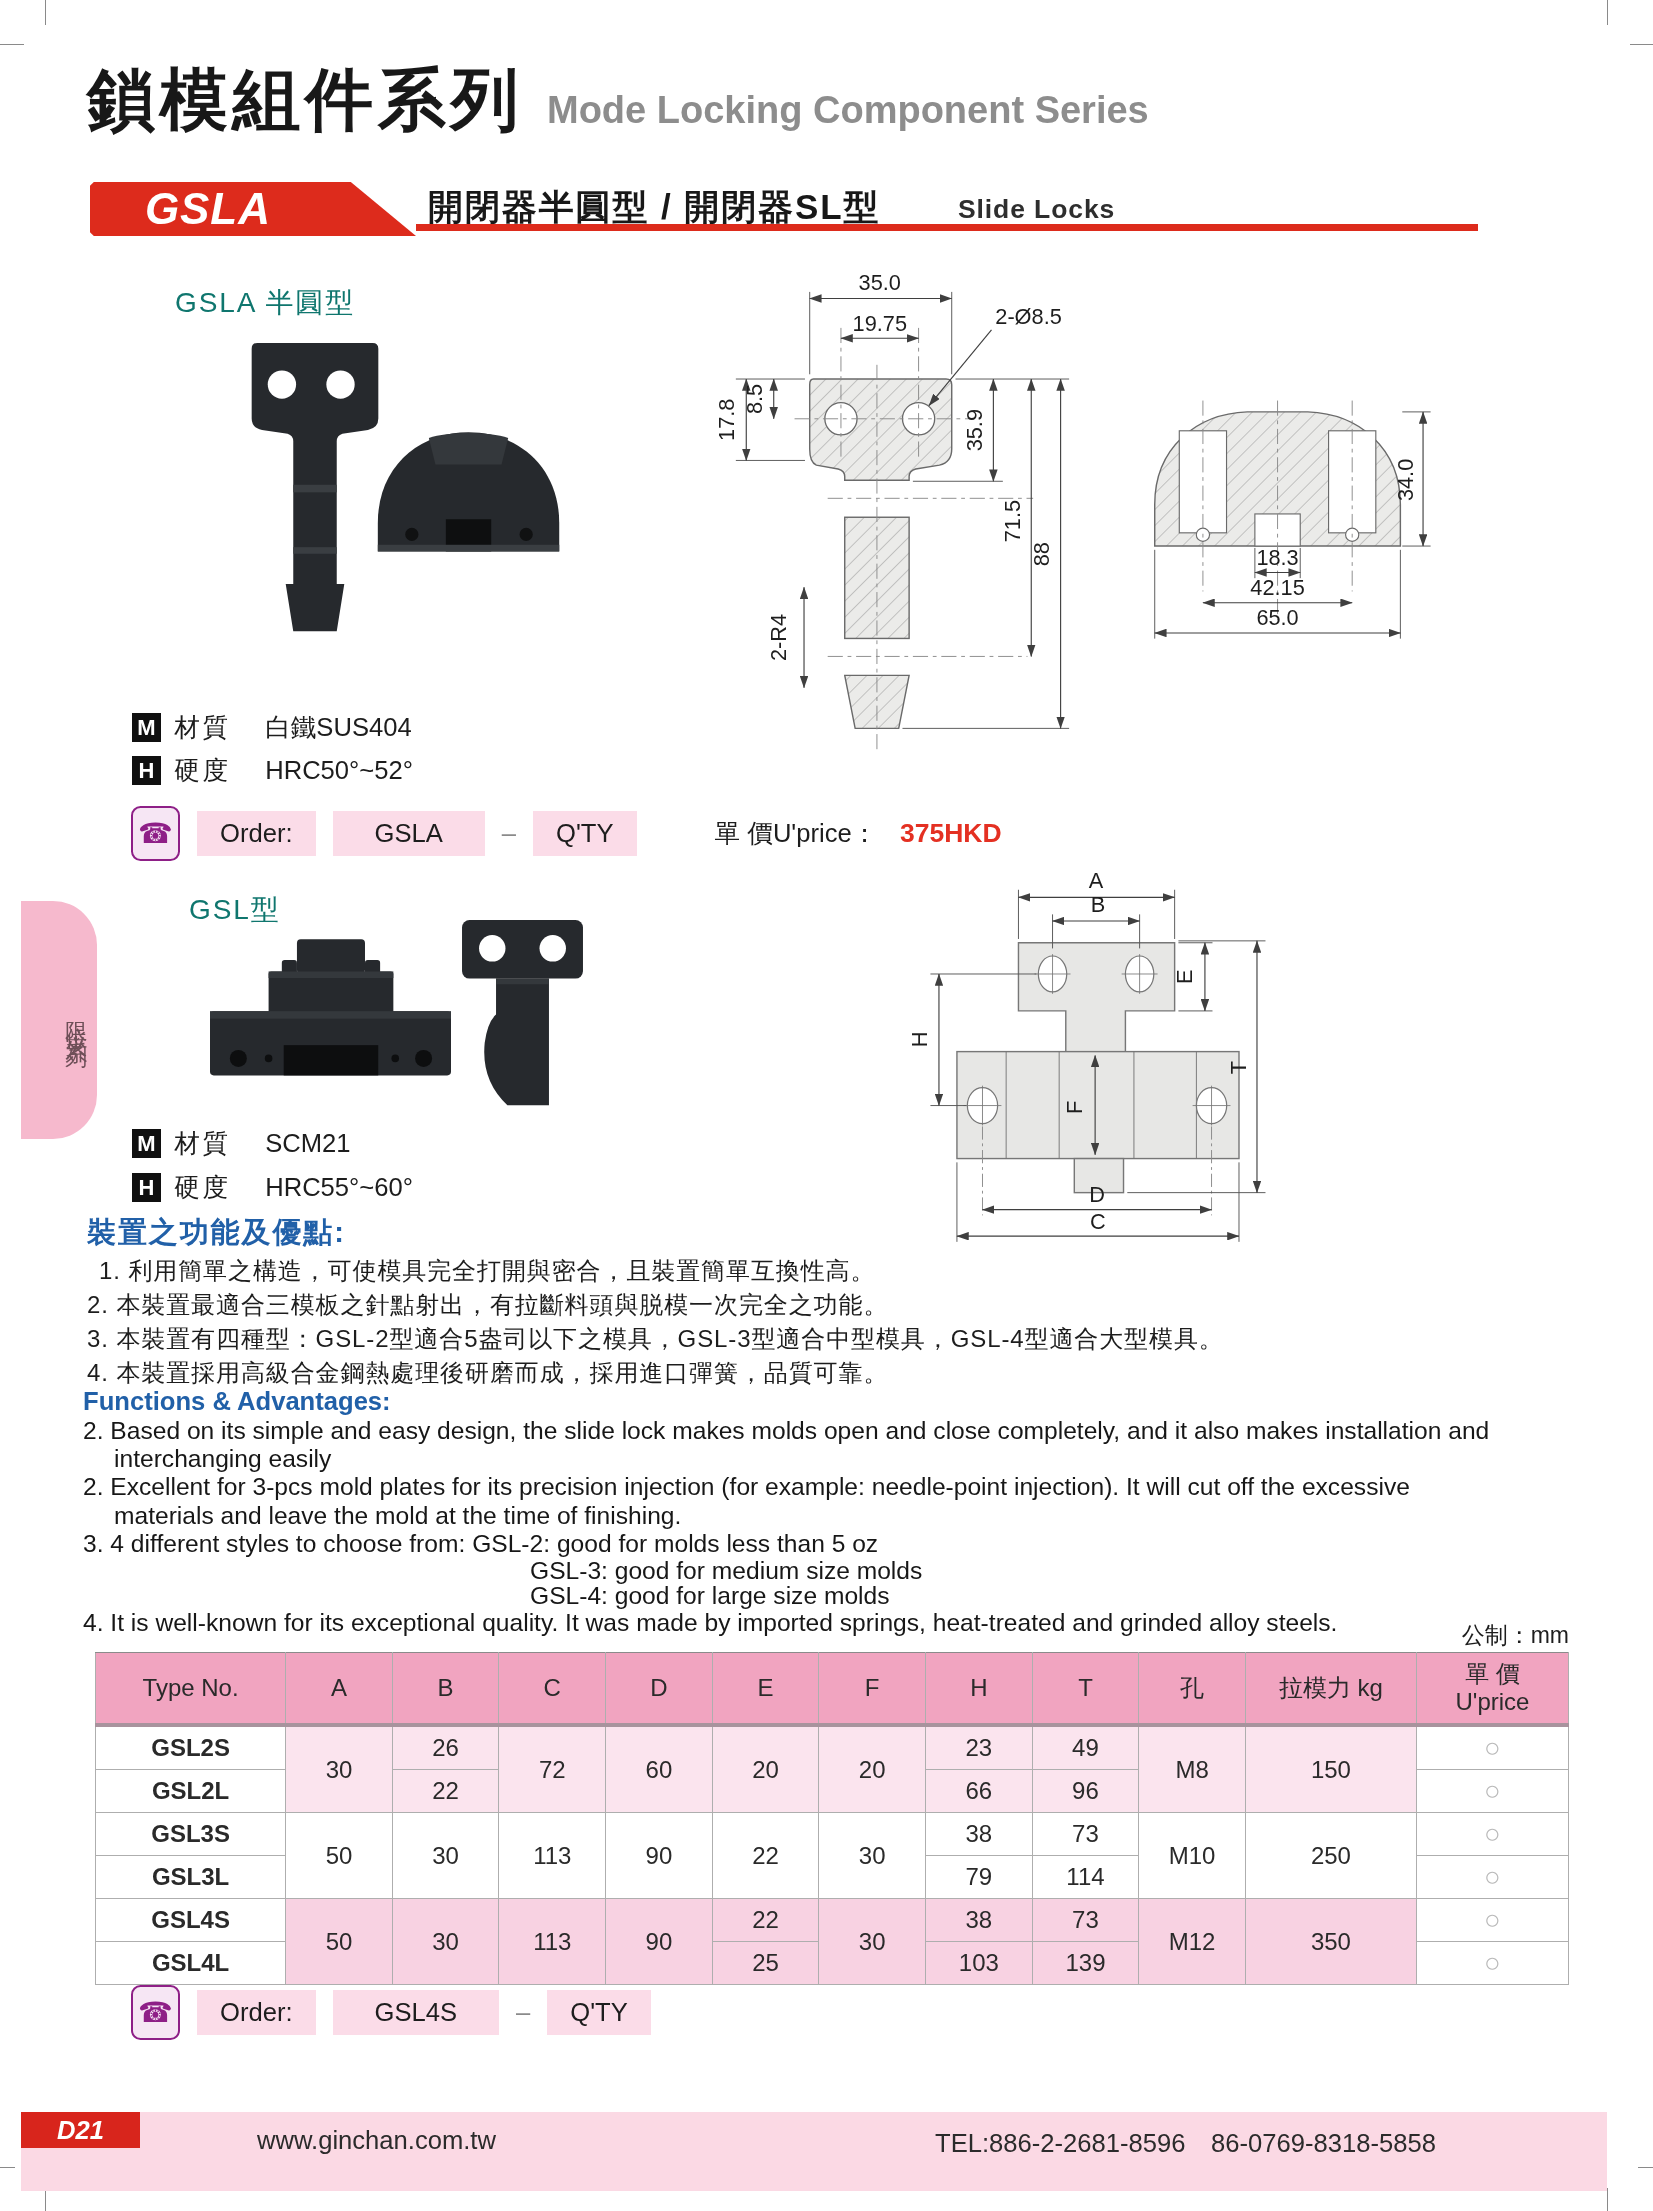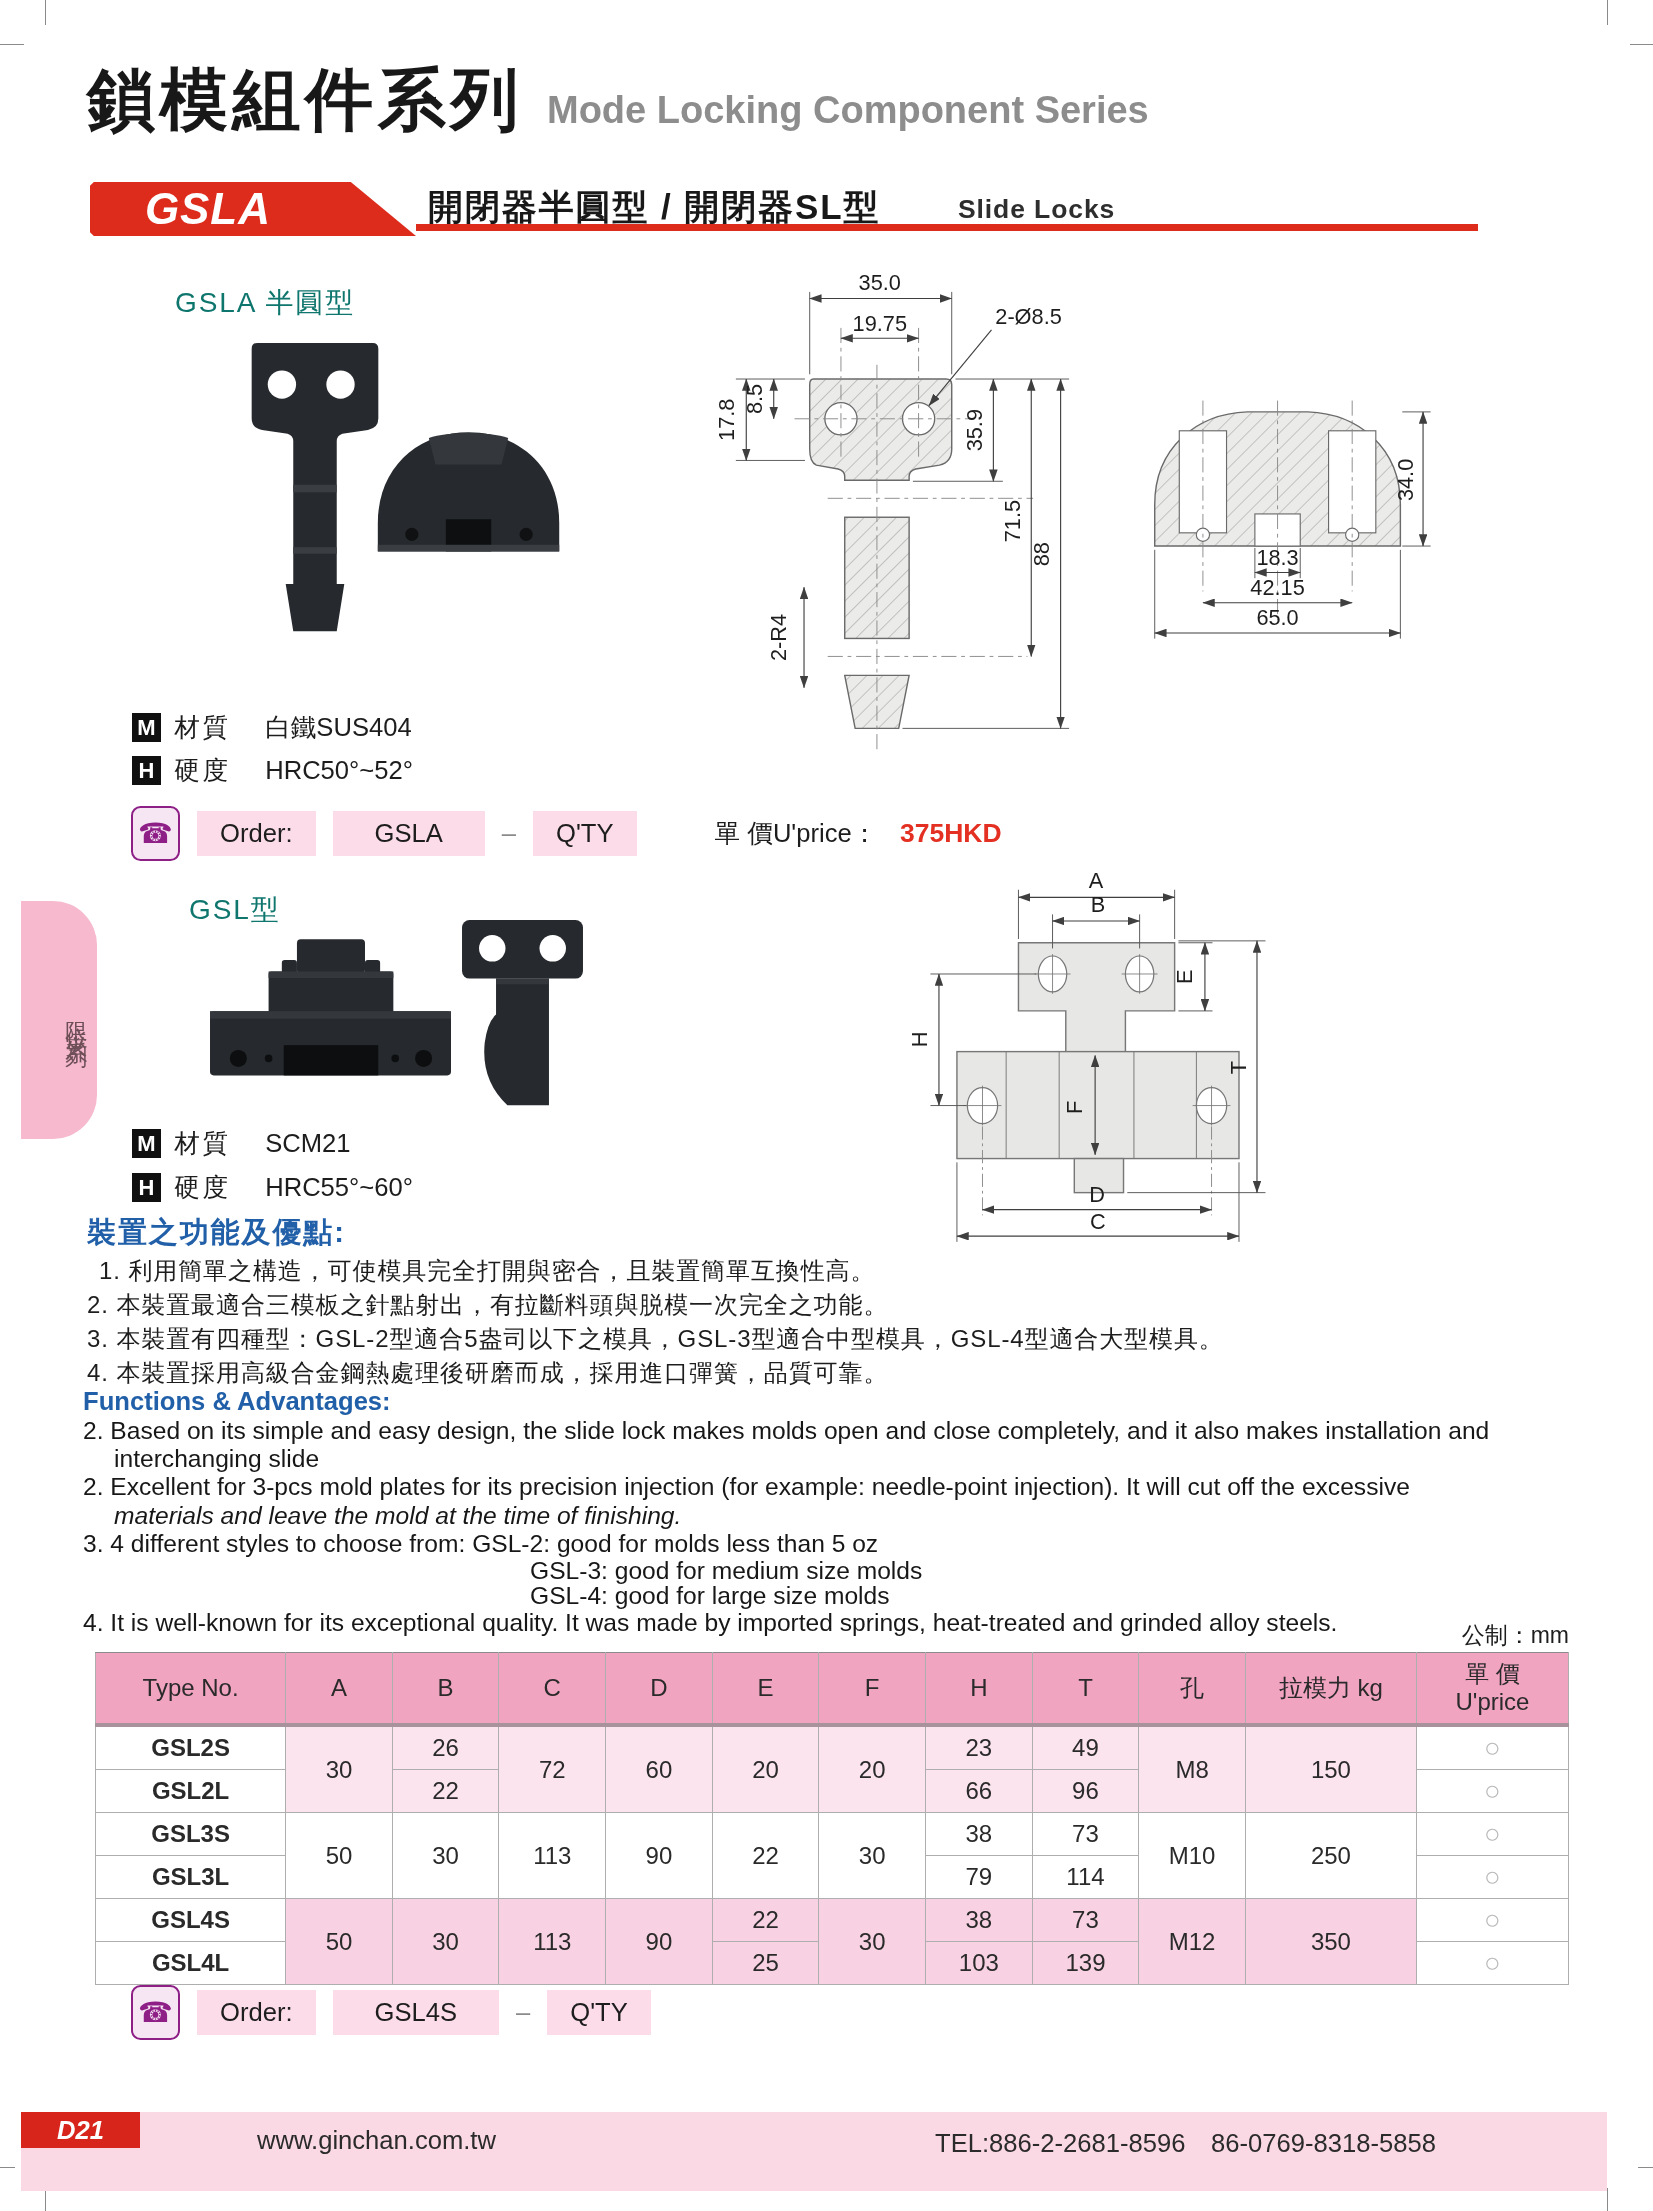--- a/index.html
+++ b/index.html
@@ -336,23 +336,23 @@
   </div>
 
   <div class="abs zh-head" style="left:87px;top:1213px;">裝置之功能及優點:</div>
   <div class="abs zh-item" style="left:99px;top:1255px;">1. 利用簡單之構造，可使模具完全打開與密合，且裝置簡單互換性高。</div>
   <div class="abs zh-item" style="left:87px;top:1289px;">2. 本裝置最適合三模板之針點射出，有拉斷料頭與脱模一次完全之功能。</div>
   <div class="abs zh-item" style="left:87px;top:1323px;">3. 本裝置有四種型：GSL-2型適合5盎司以下之模具，GSL-3型適合中型模具，GSL-4型適合大型模具。</div>
   <div class="abs zh-item" style="left:87px;top:1357px;">4. 本裝置採用高級合金鋼熱處理後研磨而成，採用進口彈簧，品質可靠。</div>
 
   <div class="abs en-head" style="left:83px;top:1387px;">Functions &amp; Advantages:</div>
   <div class="abs en-item" style="left:83px;top:1417px;">2. Based on its simple and easy design, the slide lock makes molds open and close completely, and it also makes installation and</div>
-  <div class="abs en-item" style="left:114px;top:1445px;">interchanging slide</div>
+  <div class="abs en-item" style="left:114px;top:1445px;">interchanging easily</div>
   <div class="abs en-item" style="left:83px;top:1473px;">2. Excellent for 3-pcs mold plates for its precision injection (for example: needle-point injection). It will cut off the excessive</div>
-  <div class="abs en-item" style="left:114px;top:1502px;font-style:italic;">materials and leave the mold at the time of finishing.</div>
+  <div class="abs en-item" style="left:114px;top:1502px;">materials and leave the mold at the time of finishing.</div>
   <div class="abs en-item" style="left:83px;top:1530px;">3. 4 different styles to choose from: GSL-2: good for molds less than 5 oz</div>
   <div class="abs en-item" style="left:530px;top:1557px;">GSL-3: good for medium size molds</div>
   <div class="abs en-item" style="left:530px;top:1582px;">GSL-4: good for large size molds</div>
   <div class="abs en-item" style="left:83px;top:1609px;">4. It is well-known for its exceptional quality. It was made by imported springs, heat-treated and grinded alloy steels.</div>
 
   <div class="abs unit-note" style="left:1427px;top:1620px;width:142px;text-align:right;">公制：mm</div>
 
   <table class="spec abs" style="left:95px;top:1652px;width:1474px;">
     <colgroup>
       <col style="width:189px">

